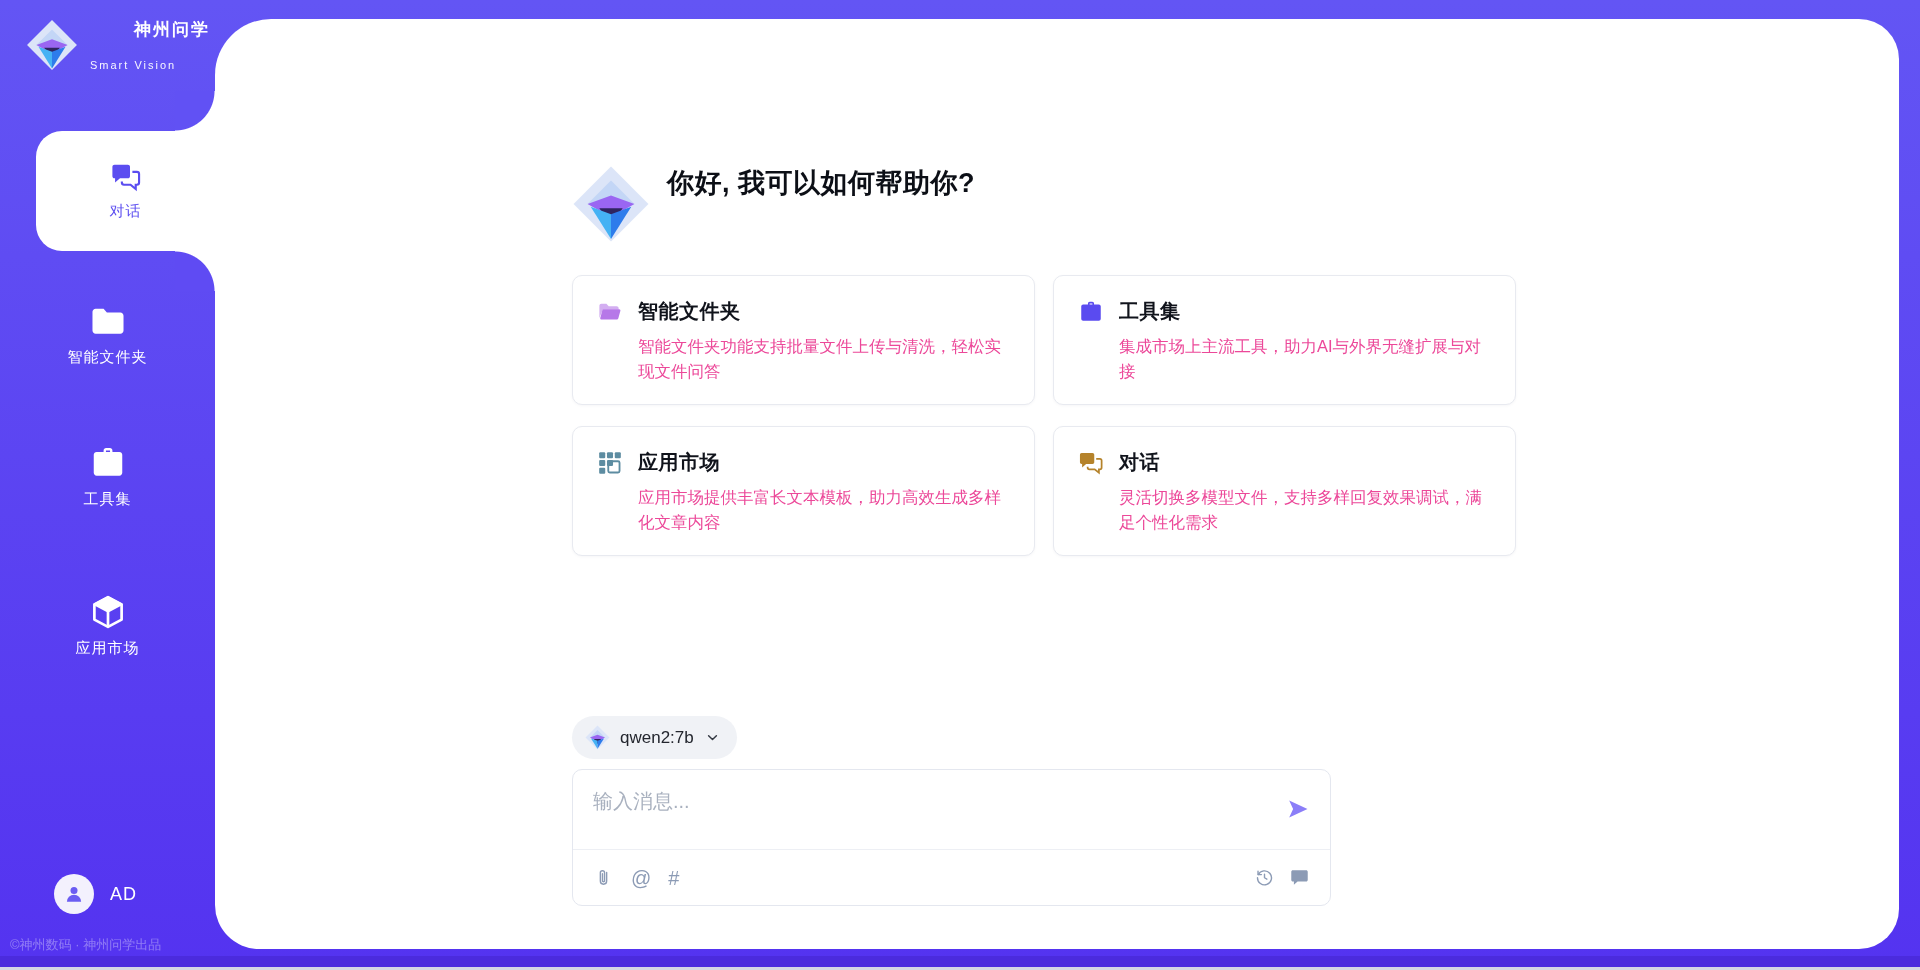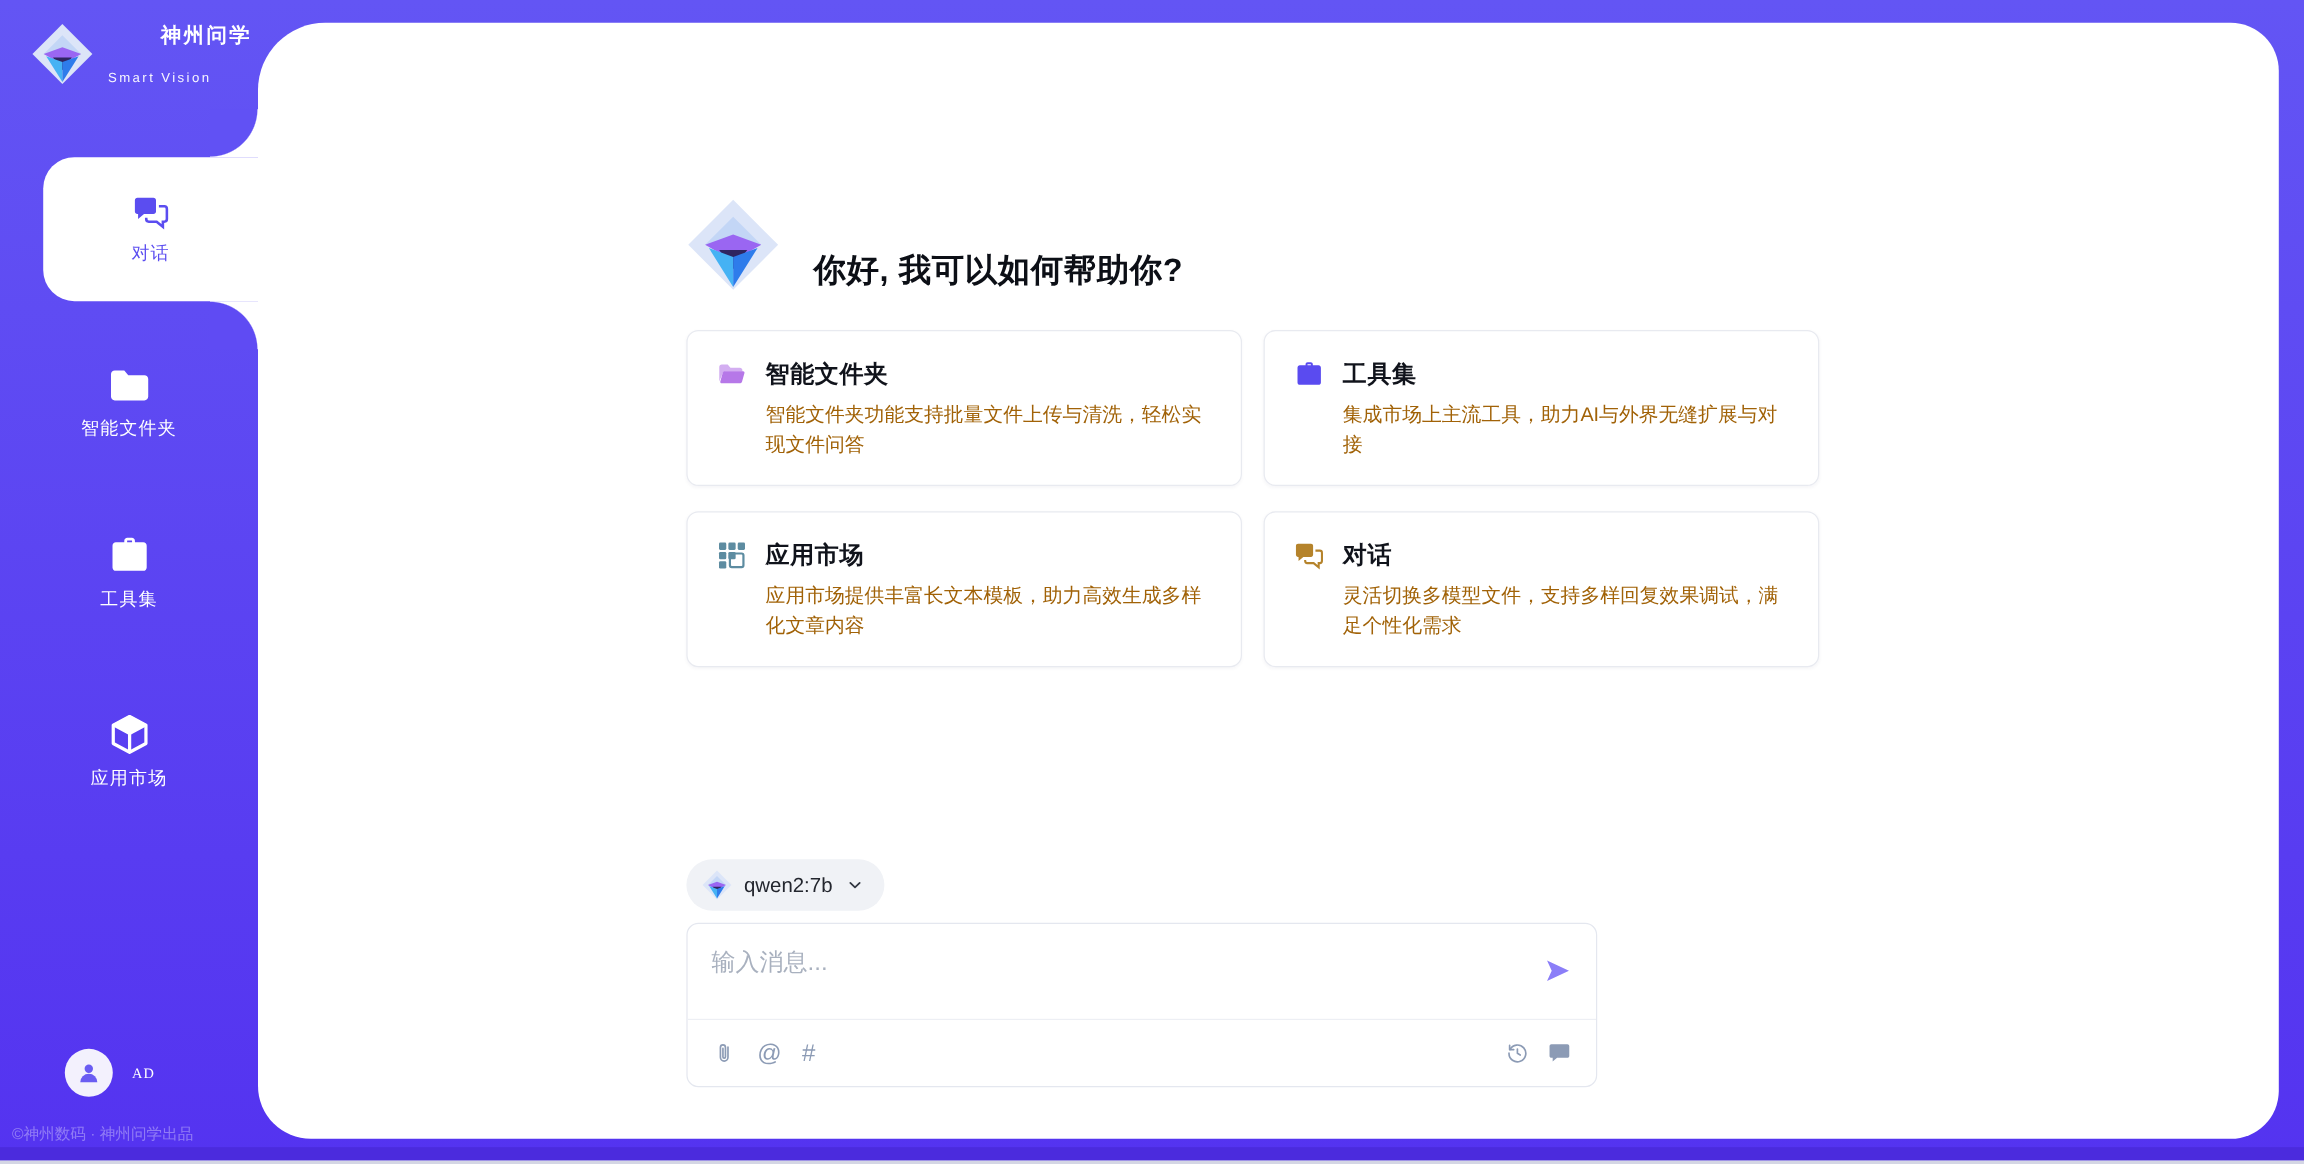--- a/index.html
+++ b/index.html
@@ -39,43 +39,43 @@
   .nav-item {
     position:absolute; left:0; width:215px; color:#fff;
     display:flex; flex-direction:column; align-items:center; gap:8px; cursor:pointer;
   }
   .nav-label { font-size:15px; letter-spacing:1px; }
   .nav-active .nav-label { color:#5b4df0; }
 
   .user-row { position:absolute; left:54px; top:874px; display:flex; align-items:center; gap:16px; cursor:pointer; }
   .avatar { width:40px; height:40px; border-radius:50%; background:#f3f1fd; color:#6a5cf2;
             display:flex; align-items:center; justify-content:center; }
-  .user-name { color:#fff; font-size:12px; letter-spacing:1px;font-family:Liberation Serif, serif; }
+  .user-name { color:#fff; font-size:18px; letter-spacing:1px; }
   .side-footer { position:absolute; left:10px; bottom:16px; font-size:13px; color:rgba(255,255,255,.35); white-space:nowrap; }
 
   
   .main {
     position:absolute; left:215px; top:19px; right:21px; bottom:21px;
     background:#fff; border-radius:56px 40px 40px 44px; z-index:2;
   }
   .col { position:absolute; left:357px; top:0; width:944px; height:100%; }
 
-  .greeting { position:absolute; left:0; top:146px; display:flex; align-items:flex-end; gap:28px; }
+  .greeting { position:absolute; left:0; top:146px; display:flex; align-items:flex-start; gap:17px; }
   .greeting .d { width:78px; height:78px; }
   .greeting h1 { margin:0; font-size:27px; font-weight:700; color:#0c0f16; letter-spacing:.5px; }
 
   .cards { position:absolute; left:0; top:256px; display:grid; grid-template-columns:463px 463px; gap:21px 18px; }
   .card {
     height:130px; background:#fff; border:1px solid #e8eaf0; border-radius:10px;
     padding:22px 24px 0 24px; cursor:pointer; box-shadow:0 1px 3px rgba(30,35,70,.04);
   }
   .card-head { display:flex; align-items:center; gap:15px; }
   .card-head svg { width:26px; height:26px; flex:none; }
   .card-head h3 { margin:0; font-size:20px; font-weight:700; color:#10131b; letter-spacing:.5px; }
-  .card p { margin:9px 0 0 41px; font-size:16.5px; line-height:1.5; color:#a16207; }
+  .card p { margin:9px 0 0 41px; font-size:16.5px; line-height:1.5; color:#ec4899; }
 
   
   .composer { position:absolute; left:0; bottom:43px; width:759px; }
   .model-pill {
     display:inline-flex; align-items:center; gap:10px; height:43px; padding:0 16px 0 13px;
     background:#f0f2f6; border-radius:22px; margin-bottom:10px; cursor:pointer;
   }
   .model-pill .d { width:25px; height:25px; }
   .model-name { font-size:17px; color:#23262e; }
   .model-pill .chev { width:17px; height:17px; color:#343943; }

